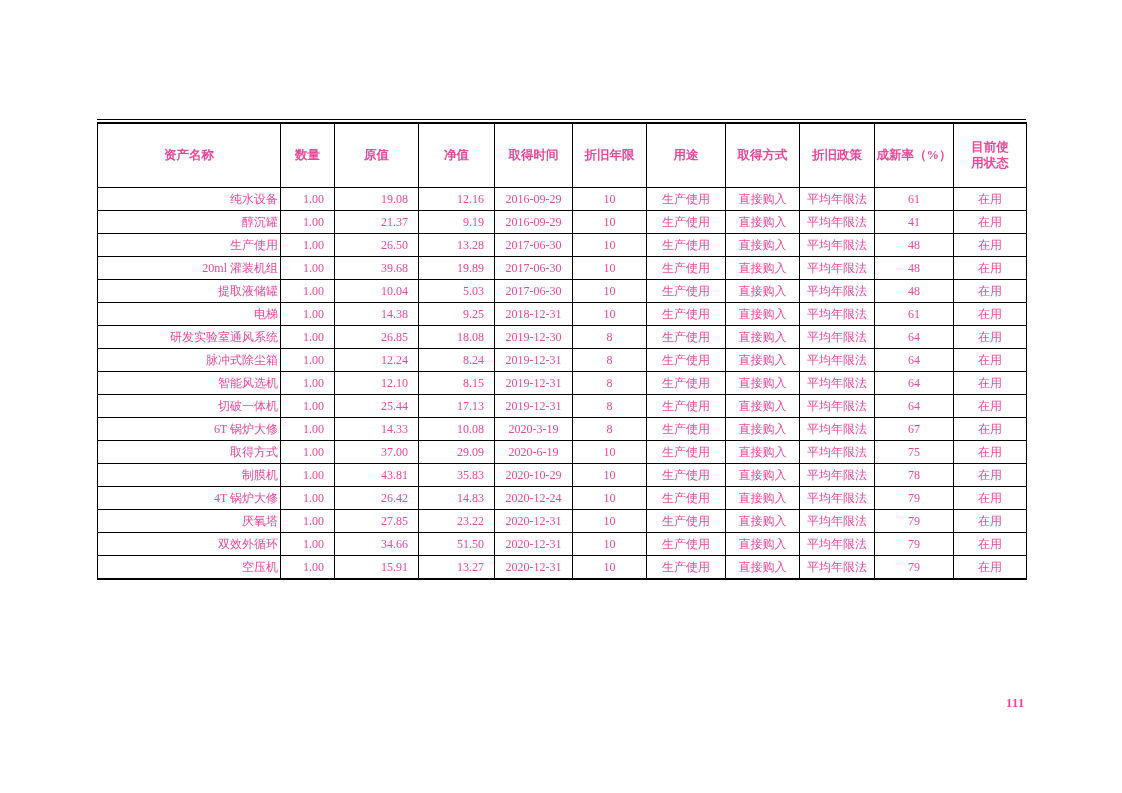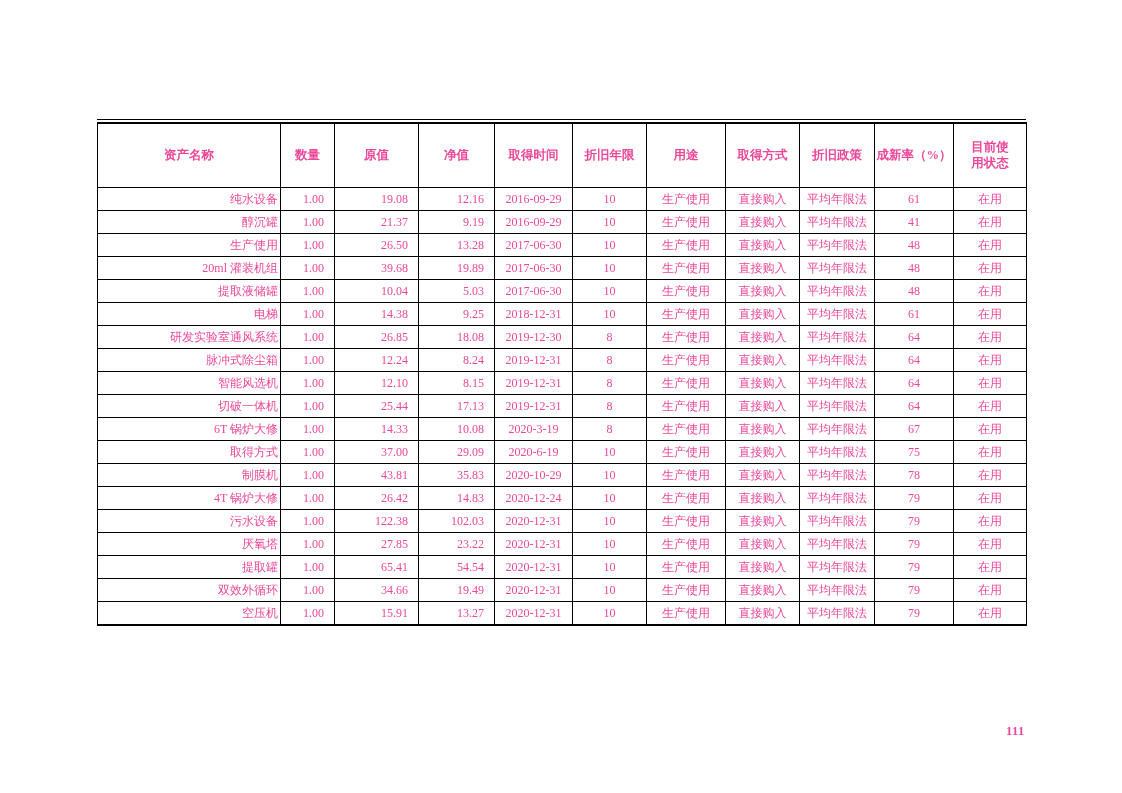--- a/index.html
+++ b/index.html
@@ -64,21 +64,20 @@
   .asset-table td:nth-child(2),
   .asset-table td:nth-child(3),
   .asset-table td:nth-child(4) { text-align: right; padding-right: 10px; }
   .page-number {
     position: absolute;
     left: 1006px;
     top: 696px;
     font-size: 12.5px;
     font-weight: bold;
     letter-spacing: 0.5px;
-    margin-top: 28px;
   }
 </style>
 </head>
 <body>
 
 <div class="page">
 
   <div class="table-outer">
     <table class="asset-table">
       <colgroup>
@@ -286,63 +285,37 @@
             <td>14.83</td>
             <td>2020-12-24</td>
             <td>10</td>
             <td>生产使用</td>
             <td>直接购入</td>
             <td>平均年限法</td>
             <td>79</td>
             <td>在用</td>
           </tr>
           <tr>
-            <td>污水设备</td>
-            <td>1.00</td>
-            <td>122.38</td>
-            <td>102.03</td>
-            <td>2020-12-31</td>
-            <td>10</td>
-            <td>生产使用</td>
-            <td>直接购入</td>
-            <td>平均年限法</td>
-            <td>79</td>
-            <td>在用</td>
-          </tr>
-          <tr>
             <td>厌氧塔</td>
             <td>1.00</td>
             <td>27.85</td>
             <td>23.22</td>
             <td>2020-12-31</td>
             <td>10</td>
             <td>生产使用</td>
             <td>直接购入</td>
             <td>平均年限法</td>
             <td>79</td>
             <td>在用</td>
           </tr>
           <tr>
-            <td>提取罐</td>
-            <td>1.00</td>
-            <td>65.41</td>
-            <td>54.54</td>
-            <td>2020-12-31</td>
-            <td>10</td>
-            <td>生产使用</td>
-            <td>直接购入</td>
-            <td>平均年限法</td>
-            <td>79</td>
-            <td>在用</td>
-          </tr>
-          <tr>
             <td>双效外循环</td>
             <td>1.00</td>
             <td>34.66</td>
-            <td>19.49</td>
+            <td>51.50</td>
             <td>2020-12-31</td>
             <td>10</td>
             <td>生产使用</td>
             <td>直接购入</td>
             <td>平均年限法</td>
             <td>79</td>
             <td>在用</td>
           </tr>
           <tr>
             <td>空压机</td>

